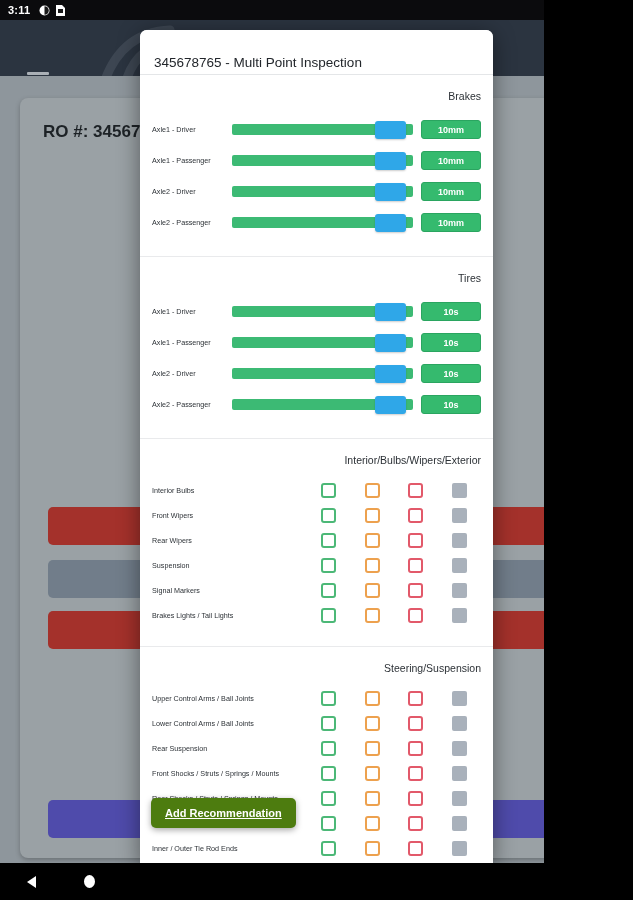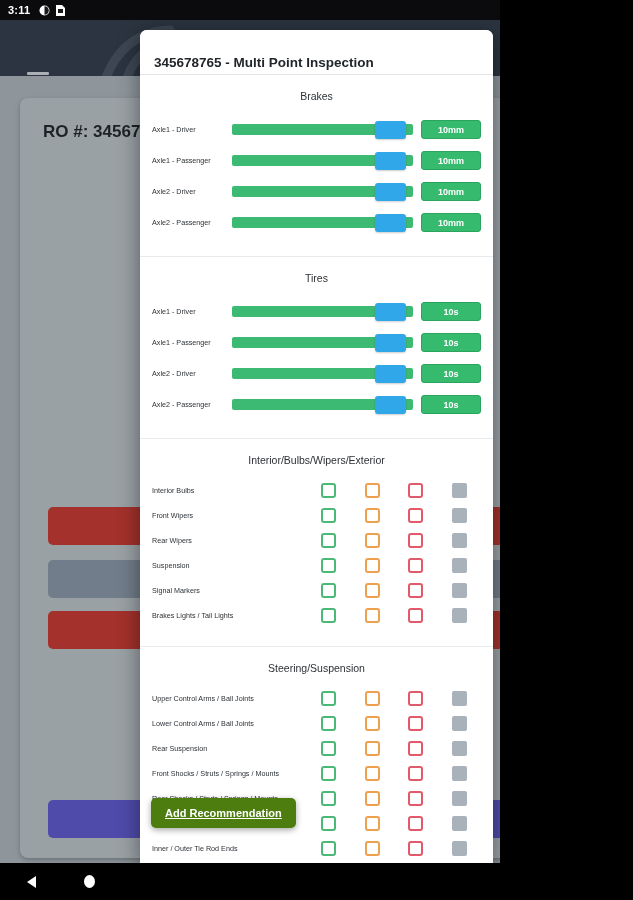--- a/index.html
+++ b/index.html
@@ -7,21 +7,21 @@
   html, body {
     width: 633px;
     height: 900px;
     overflow: hidden;
     font-family: "Liberation Sans", sans-serif;
     background: #000;
   }
 
   #screen {
     position: relative;
-    width: 500px;
+    width: 544px;
     height: 900px;
     overflow: hidden;
     background: #2b3440;
   }
 
   
   #status-bar {
     position: absolute; top: 0; left: 0;
     width: 633px; height: 20px;
     background: #0b0b0d;
@@ -111,32 +111,32 @@
     overflow: hidden;
     z-index: 40;
   }
   #modal-header {
     height: 45px;
     border-bottom: 1px solid #e4e6e8;
     display: flex; align-items: center;
     padding: 0 14px;
     background: #fff;
   }
-  #modal-title { font-size: 13.5px; font-weight: bold; color: #22262b; margin-top: 21px; }
+  #modal-title { font-size: 13.5px; font-weight: normal; color: #22262b; margin-top: 21px; }
 
   #modal-scroll {
     height: 791px;
     overflow: hidden;
     background: #fff;
   }
 
   .section { padding: 0 12px; }
   .section + .section { border-top: 1px solid #e9eaec; }
   .section-title {
-    text-align: center;
+    text-align: right;
     font-size: 10.5px;
     color: #2c3136;
     padding: 15px 0 12px;
   }
 
   
   .slider-row {
     display: flex; align-items: center;
     height: 31px;
     margin-bottom: 0px;

